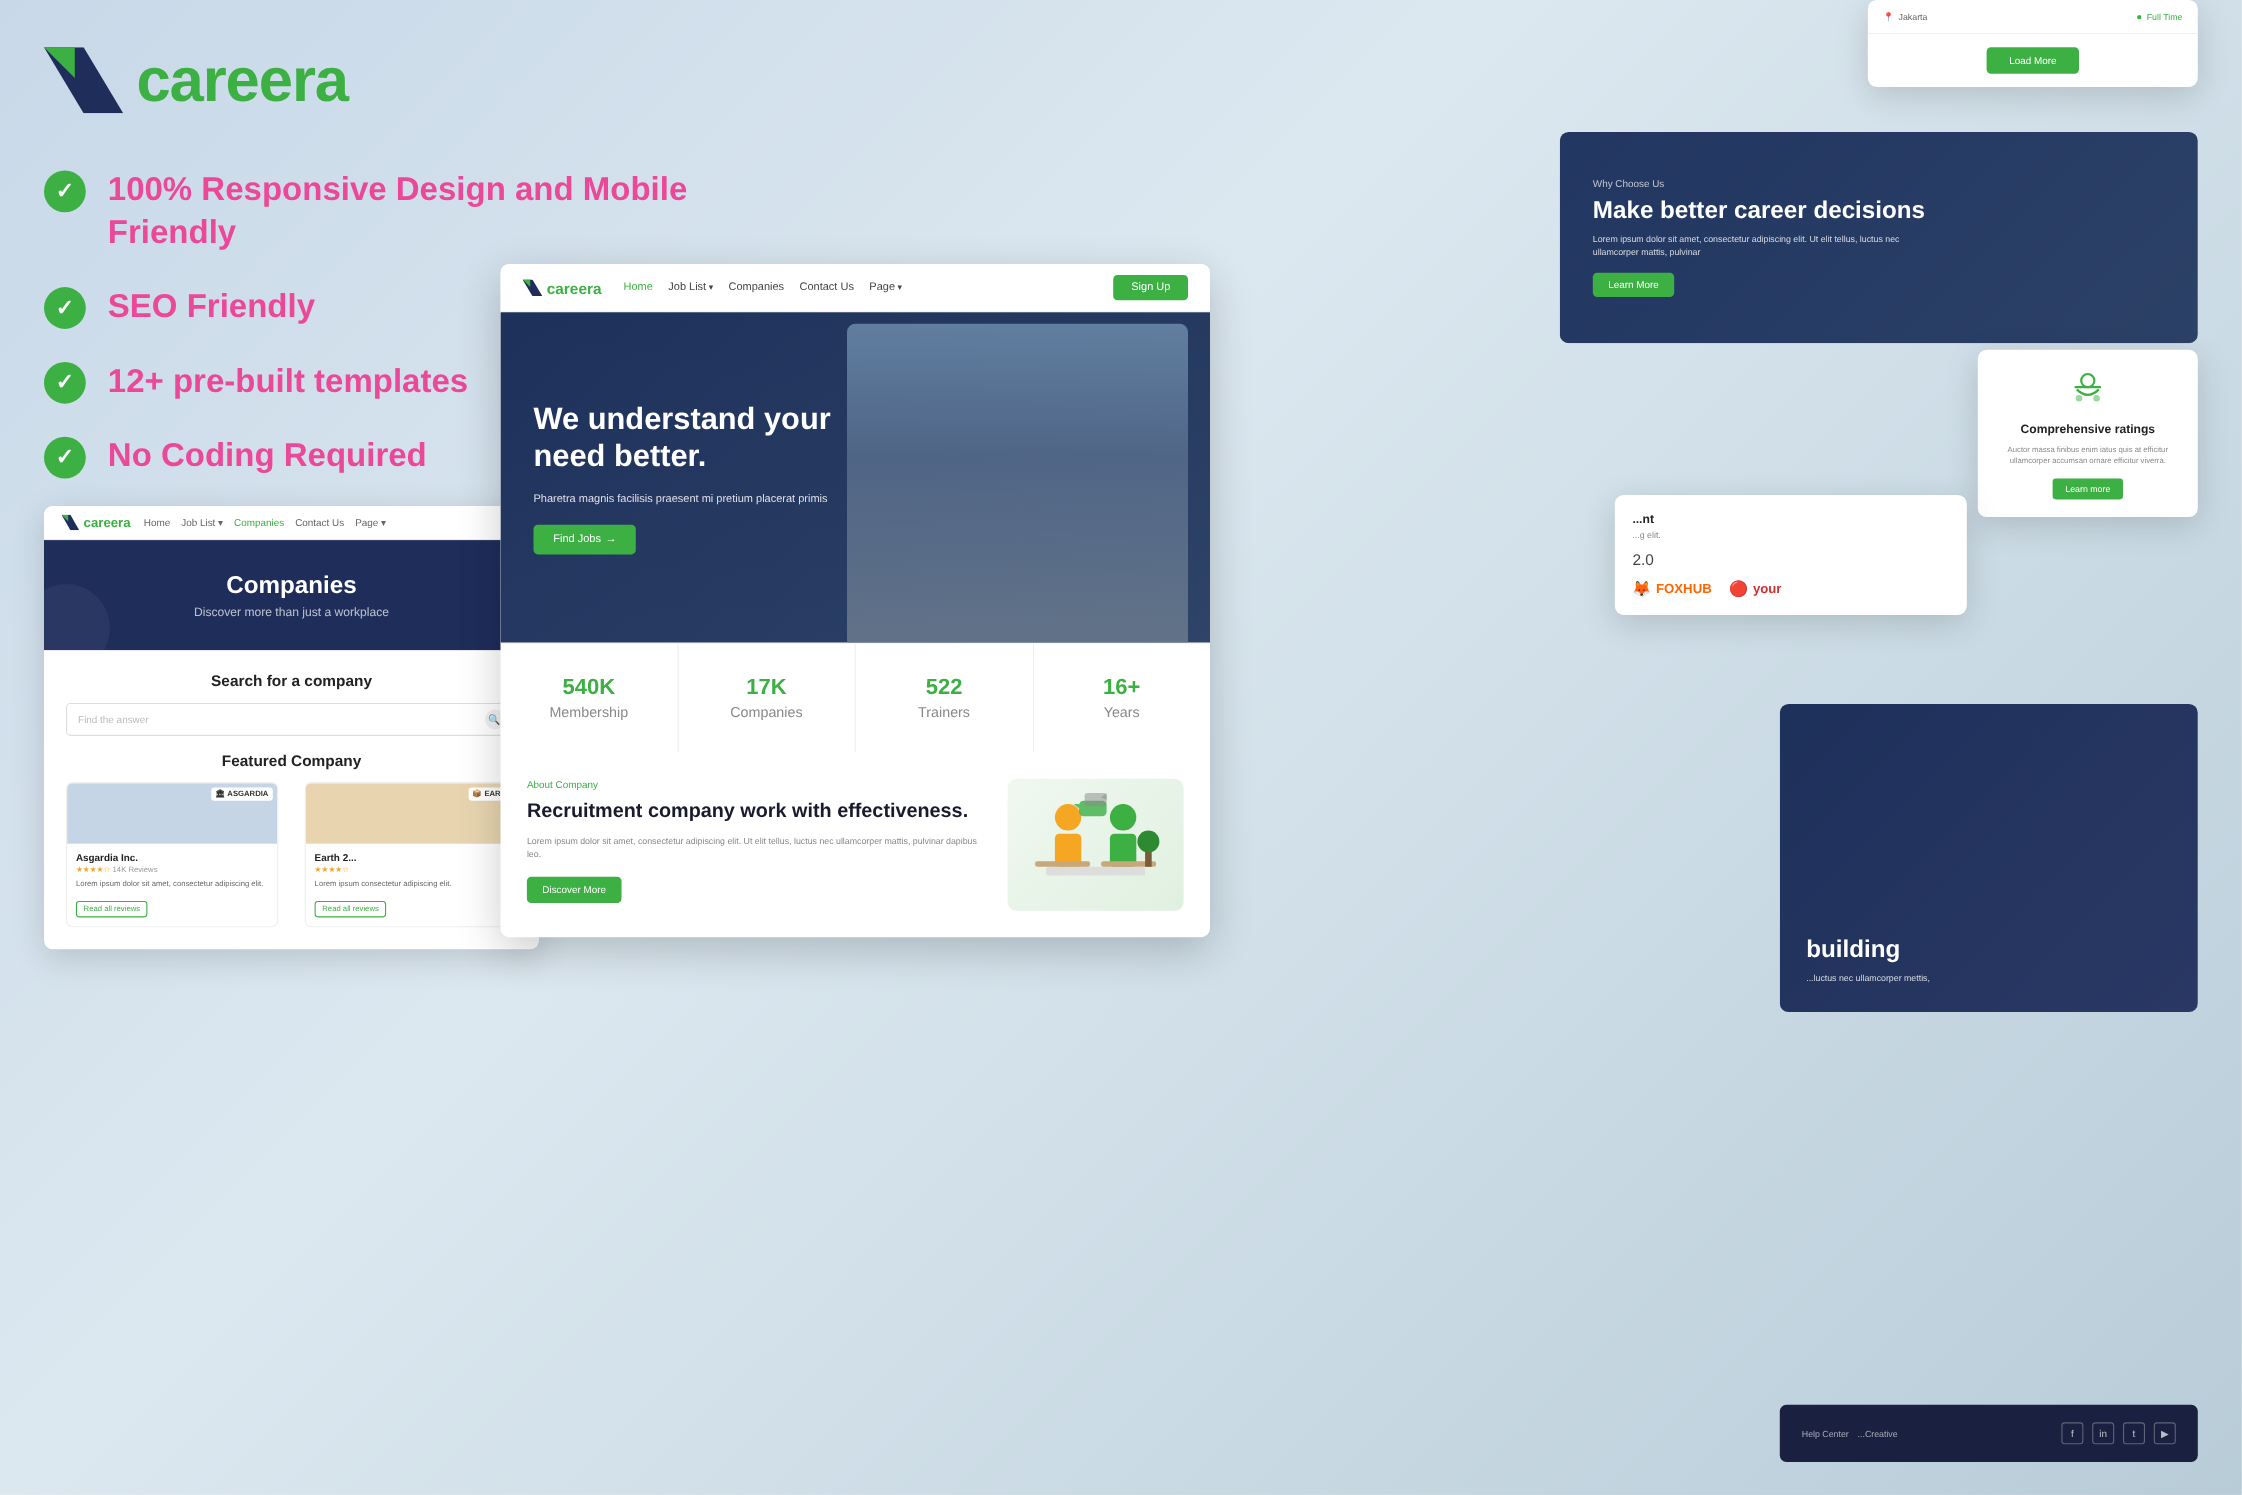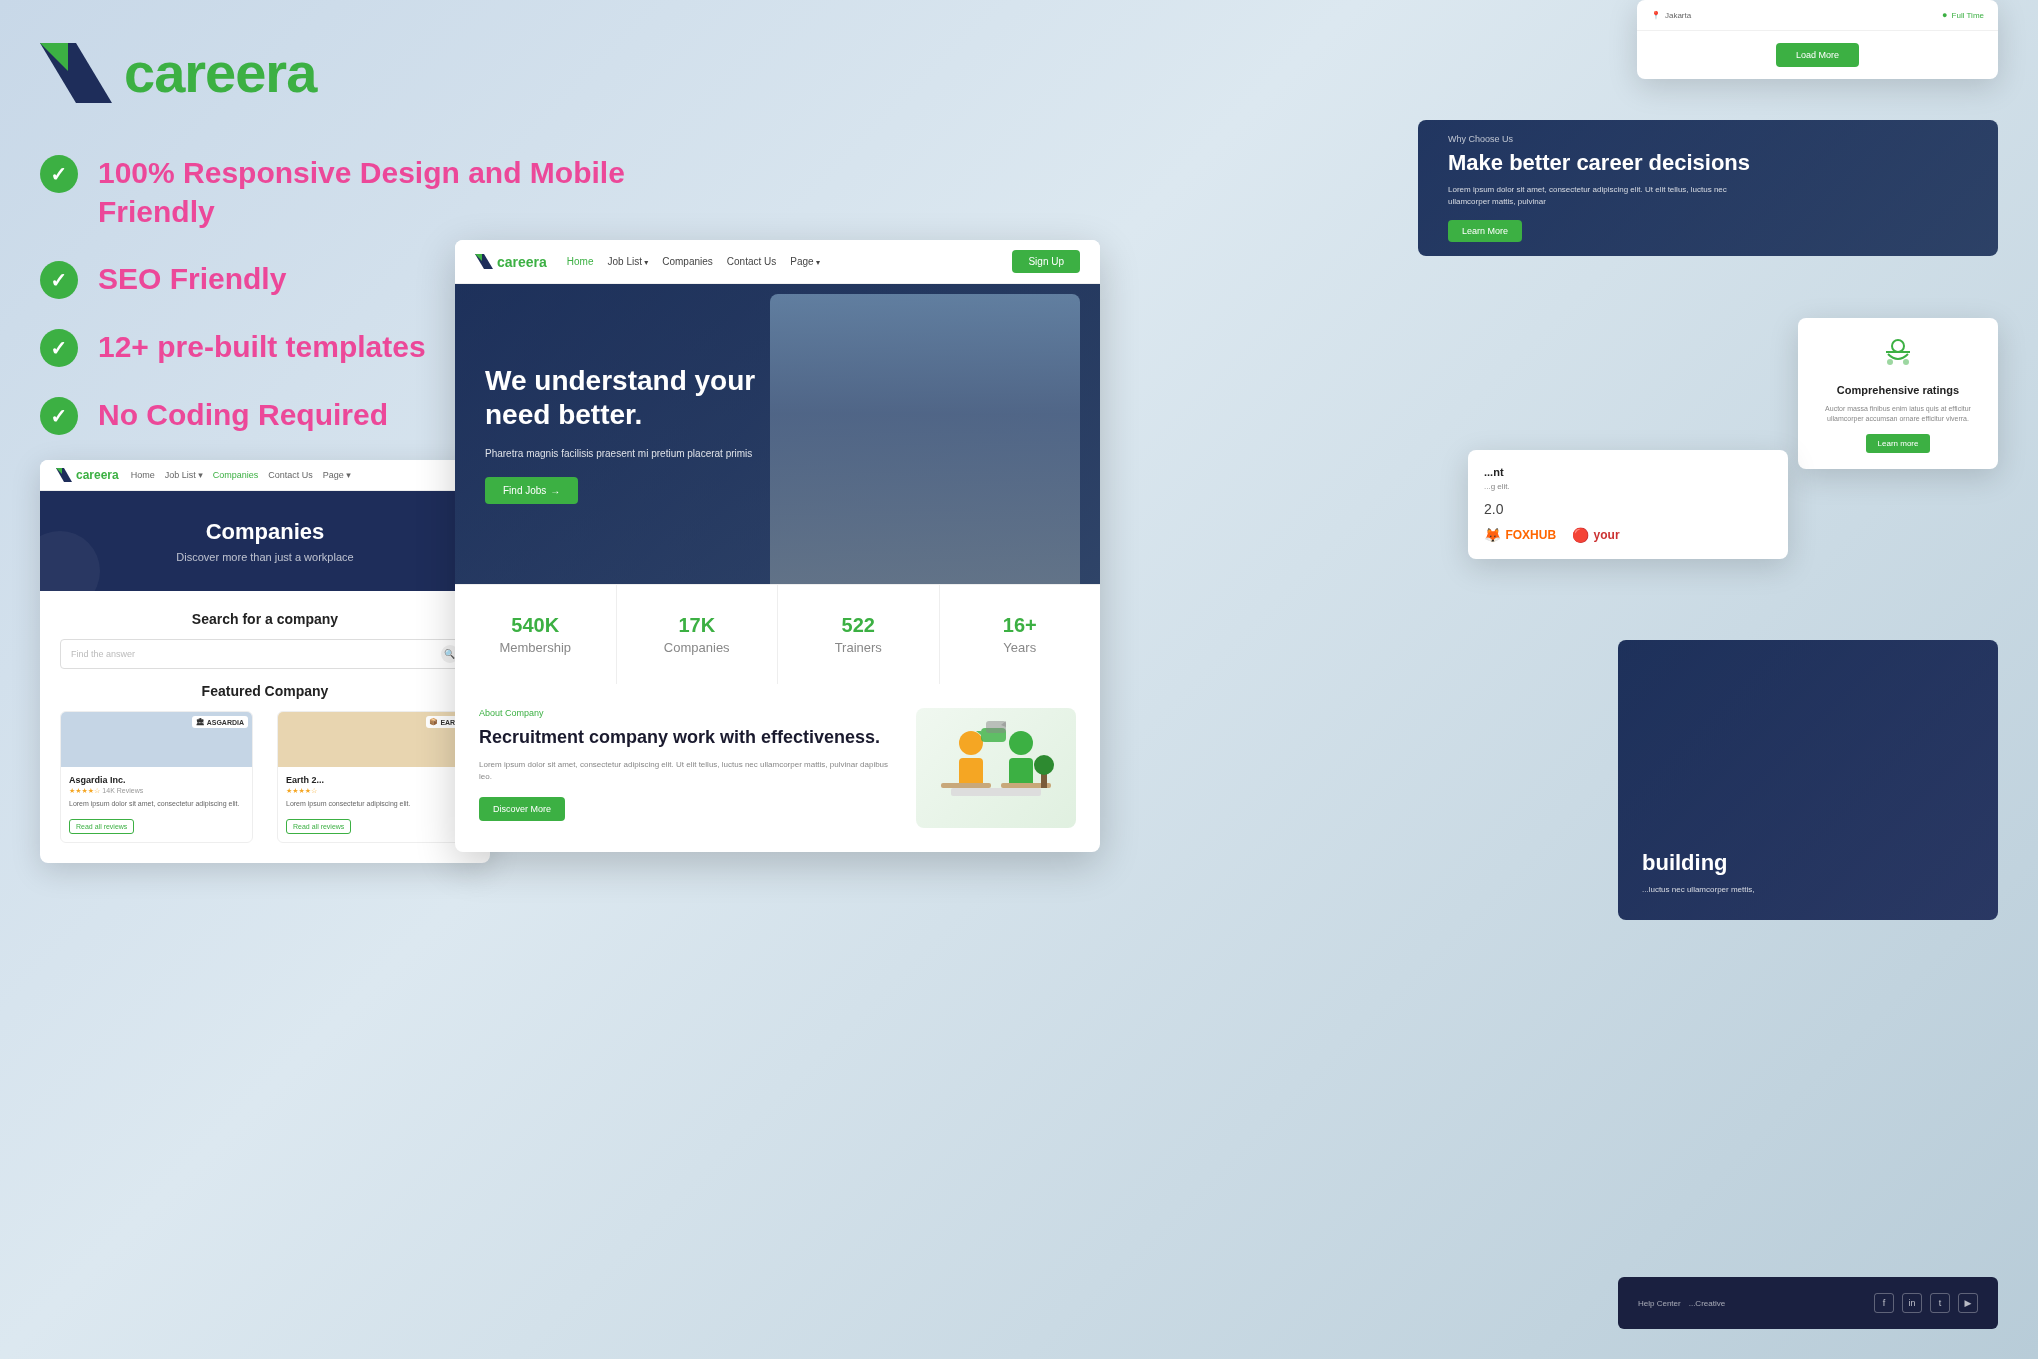--- a/index.html
+++ b/index.html
@@ -437,21 +437,21 @@
       align-items: center;
       justify-content: center;
       position: relative;
     }
 
     
     .right-top-card {
       position: absolute;
       right: 40px;
       top: 0;
-      width: 361px;
+      width: 300px;
       background: white;
       border-radius: 8px;
       box-shadow: 0 8px 30px rgba(0,0,0,0.15);
       overflow: hidden;
     }
 
     .job-listing-item {
       padding: 10px 14px;
       border-bottom: 1px solid #f0f0f0;
       display: flex;
@@ -491,21 +491,21 @@
       display: block;
       margin: 12px auto;
     }
 
     
     .why-choose-section {
       position: absolute;
       right: 40px;
       top: 120px;
       width: 580px;
-      height: 136px;
+      height: 192px;
       border-radius: 8px;
       overflow: hidden;
       background: linear-gradient(rgba(20,40,80,0.65), rgba(20,40,80,0.65)),
                   linear-gradient(135deg, #3a5080 0%, #5a7090 100%);
       display: flex;
       align-items: center;
       padding: 24px 30px;
     }
 
     .why-content {

